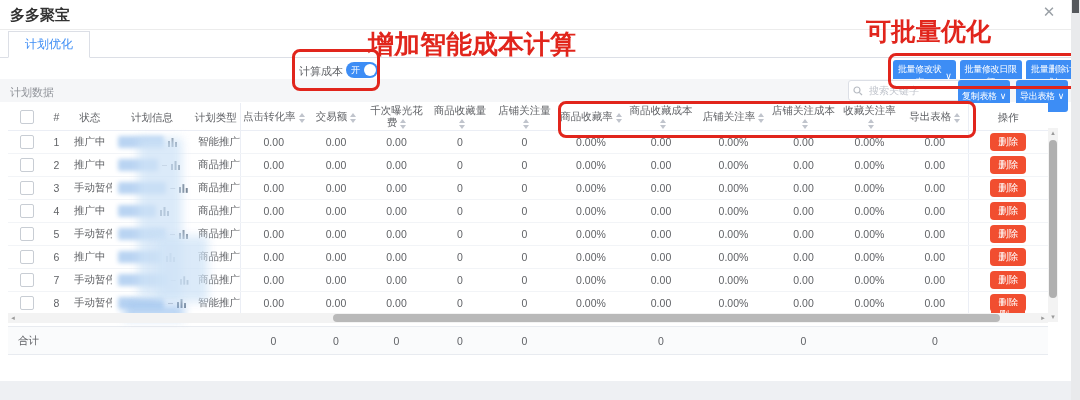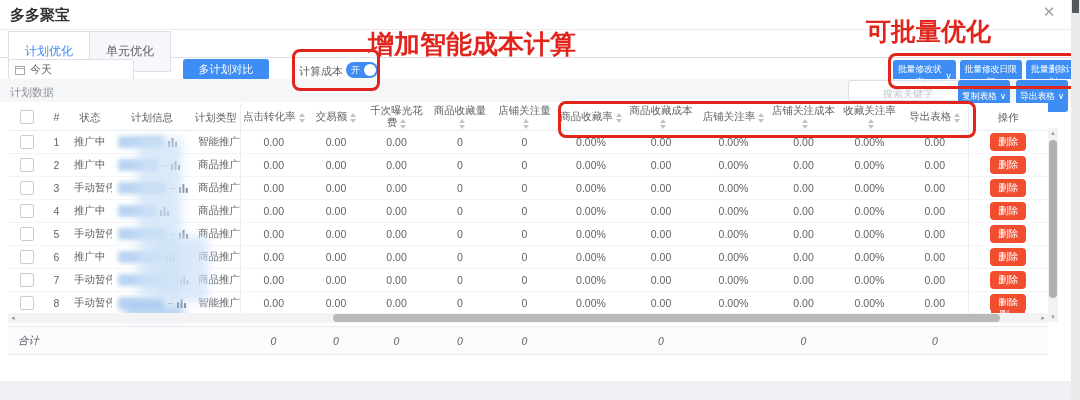--- a/index.html
+++ b/index.html
@@ -11,39 +11,39 @@
   .crumbs{position:absolute;left:92px;top:8px;font-size:11px;color:#909399;display:flex;align-items:center;gap:6px;}
   .crumb-home{color:#909399;}
   .crumb-sep{color:#c0c4cc;font-size:10px;}
   .crumb-cur{display:inline-flex;align-items:center;gap:4px;border:1px solid #e4e7ed;border-radius:3px;padding:1px 7px;color:#303133;font-weight:bold;background:#fff;}
   .caret::after{content:"∨";font-style:normal;font-size:9px;color:#909399;}
   .close-x{position:absolute;left:1041px;top:4px;width:16px;height:16px;color:#9aa0a6;font-size:15px;line-height:16px;text-align:center;cursor:pointer;}
   .close-x::after{content:"✕";}
   
   .tabstrip{position:absolute;top:31px;left:0;right:0;height:26px;border-bottom:1px solid #dcdfe6;}
   .tabs{position:absolute;left:8px;top:0;display:flex;}
-  .tab{height:25px;line-height:25px;padding:7px 16px;font-size:12px;border:1px solid #dcdfe6;background:#f5f7fa;color:#606266;cursor:pointer;}
+  .tab{height:25px;line-height:25px;padding:0 16px;font-size:12px;border:1px solid #dcdfe6;background:#f5f7fa;color:#606266;cursor:pointer;}
   .tab.active{background:#fff;color:#3d8df5;border-bottom:1px solid #fff;}
   .tab + .tab{border-left:none;}
   
   .date-input{position:absolute;left:8px;top:59px;width:112px;height:19px;border:1px solid #dcdfe6;border-radius:3px;background:#fff;display:flex;align-items:center;gap:5px;padding:0 6px;font-size:11px;color:#606266;}
   .btn{display:inline-flex;align-items:center;justify-content:center;gap:3px;background:#3d8df5;color:#fff;border:none;border-radius:3px;cursor:pointer;}
   .btn .caret::after{color:#fff;}
   .btn-compare{position:absolute;left:183px;top:59px;width:86px;height:21px;font-size:11px;}
   .btn-discount{position:absolute;left:385px;top:59px;width:120px;height:21px;font-size:11px;}
   .cost-label{position:absolute;left:299px;top:64px;font-size:11px;color:#606266;}
   .toggle{position:absolute;left:346px;top:62px;width:32px;height:16px;background:#3d8df5;border-radius:9px;cursor:pointer;}
   .toggle .on-text{position:absolute;left:5px;top:3px;font-size:9px;color:#fff;line-height:10px;}
   .toggle .knob{position:absolute;right:2px;top:2px;width:12px;height:12px;border-radius:50%;background:#fff;}
   .batch-group{position:absolute;left:893px;top:60px;display:flex;gap:4px;}
   .btn-sm{height:19px;font-size:9px;letter-spacing:-0.3px;padding:16px 4px;}
   
   .band{position:absolute;left:0;top:79px;right:0;height:23px;background:#f5f6f8;}
   .section-label{position:absolute;left:10px;top:85px;font-size:11px;color:#909399;}
-  .search-box{position:absolute;left:848px;top:80px;width:106px;height:19px;border:1px solid #dcdfe6;border-radius:3px;background:#fff;display:flex;align-items:center;gap:4px;padding:0 21px;flex-direction:column;}
+  .search-box{position:absolute;left:848px;top:80px;width:106px;height:19px;border:1px solid #dcdfe6;border-radius:3px;background:#fff;display:flex;align-items:center;gap:4px;padding:0 4px;}
   .search-box input{border:none;outline:none;width:80px;font-size:10px;color:#606266;background:transparent;font-family:inherit;}
   .search-box input::placeholder{color:#c0c4cc;}
   .btn-copy{position:absolute;left:958px;top:80px;height:19px;}
   .btn-export{position:absolute;left:1016px;top:80px;height:19px;}
   
   .grid{position:absolute;left:8px;top:103px;width:1040px;border-collapse:collapse;table-layout:fixed;background:#fff;}
   .grid th{height:27px;font-size:10.5px;font-weight:normal;color:#606266;text-align:center;padding:0 2px;line-height:12px;border-bottom:1px solid #ebeef5;background:#fff;}
   .grid td{height:22px;font-size:10.5px;color:#606266;text-align:center;padding:0 3px;border-bottom:1px solid #f2f4f7;white-space:nowrap;overflow:hidden;}
   .grid td.left,.grid th.left{text-align:left;padding-left:6px;}
   .grid .bl{border-left:1px solid #ebeef5;}
@@ -51,21 +51,21 @@
   .sort{display:inline-flex;flex-direction:column;align-items:center;margin-left:3px;vertical-align:middle;}
   .sort i{width:0;height:0;border-left:3px solid transparent;border-right:3px solid transparent;display:block;}
   .sort .up{border-bottom:4px solid #c0c4cc;margin-bottom:2px;}
   .sort .dn{border-top:4px solid #c0c4cc;}
   .plan-cell{display:flex;align-items:center;gap:4px;}
   .blurblock{height:12px;background:#b9d4f2;border-radius:2px;filter:blur(2px);}
   .dash{font-size:9px;color:#8a8f99;}
   .del-btn{display:inline-block;background:#f14e30;color:#fff;font-size:10px;border:none;border-radius:4px;padding:2px 8px;cursor:pointer;}
   
   .summary{position:absolute;left:8px;top:326px;width:1040px;border-collapse:collapse;table-layout:fixed;}
-  .summary td{height:25px;font-size:10.5px;color:#606266;text-align:center;background:#fafbfc;border-top:1px solid #e8ebf0;border-bottom:1px solid #e8ebf0;white-space:nowrap;font-style:italic;}
+  .summary td{height:25px;font-size:10.5px;color:#606266;text-align:center;background:#fafbfc;border-top:1px solid #e8ebf0;border-bottom:1px solid #e8ebf0;white-space:nowrap;}
   .summary td.left{text-align:left;padding-left:10px;}
   
   .hscroll{position:absolute;left:8px;top:313px;width:1040px;height:10px;background:#f3f3f3;z-index:6;display:flex;align-items:center;}
   .hscroll .arrow{width:10px;height:10px;font-size:7px;line-height:10px;text-align:center;color:#9a9a9a;cursor:pointer;}
   .hthumb{position:absolute;left:325px;width:667px;height:8px;top:1px;background:#b9b9b9;border-radius:4px;cursor:grab;}
   .vscroll{position:absolute;left:1048px;top:128px;width:10px;height:194px;background:#f3f3f3;z-index:6;}
   .vscroll .arrow{position:absolute;left:0;width:10px;height:10px;font-size:7px;line-height:10px;text-align:center;color:#9a9a9a;cursor:pointer;}
   .vthumb{position:absolute;left:1px;top:12px;width:8px;height:158px;background:#b0b0b0;border-radius:4px;cursor:grab;}
   .pagescroll{position:absolute;left:1071px;top:0;width:9px;height:400px;background:#e9eaec;z-index:7;}
   .pagethumb{position:absolute;left:1px;top:0;width:7px;height:13px;background:#55585c;}
@@ -92,35 +92,24 @@
 <div id="app">
 
   <div class="topbar">
     <div class="app-title">多多聚宝</div>
     <span class="close-x"></span>
   </div>
 
   <div class="tabstrip">
     <div class="tabs">
       <div class="tab active">计划优化</div>
-      <div class="tab">单元优化</div>
     </div>
   </div>
 
-  <div class="date-input">
-    <svg class="icon-svg" width="10" height="10" viewBox="0 0 10 10">
-        <rect x="0.5" y="1.5" width="9" height="8" fill="none" stroke="#a8abb2"></rect>
-        <line x1="0.5" y1="3.5" x2="9.5" y2="3.5" stroke="#a8abb2"></line>
-        <line x1="3" y1="0.5" x2="3" y2="2" stroke="#a8abb2"></line>
-        <line x1="7" y1="0.5" x2="7" y2="2" stroke="#a8abb2"></line>
-      </svg>
-    <span>今天</span>
-  </div>
-
-  <button class="btn btn-compare">多计划对比</button>
+
 
   <span class="cost-label">计算成本</span>
   <div class="toggle">
     <span class="on-text">开</span>
     <span class="knob"></span>
   </div>
 
 
   <div class="batch-group">
     <button class="btn btn-sm">

